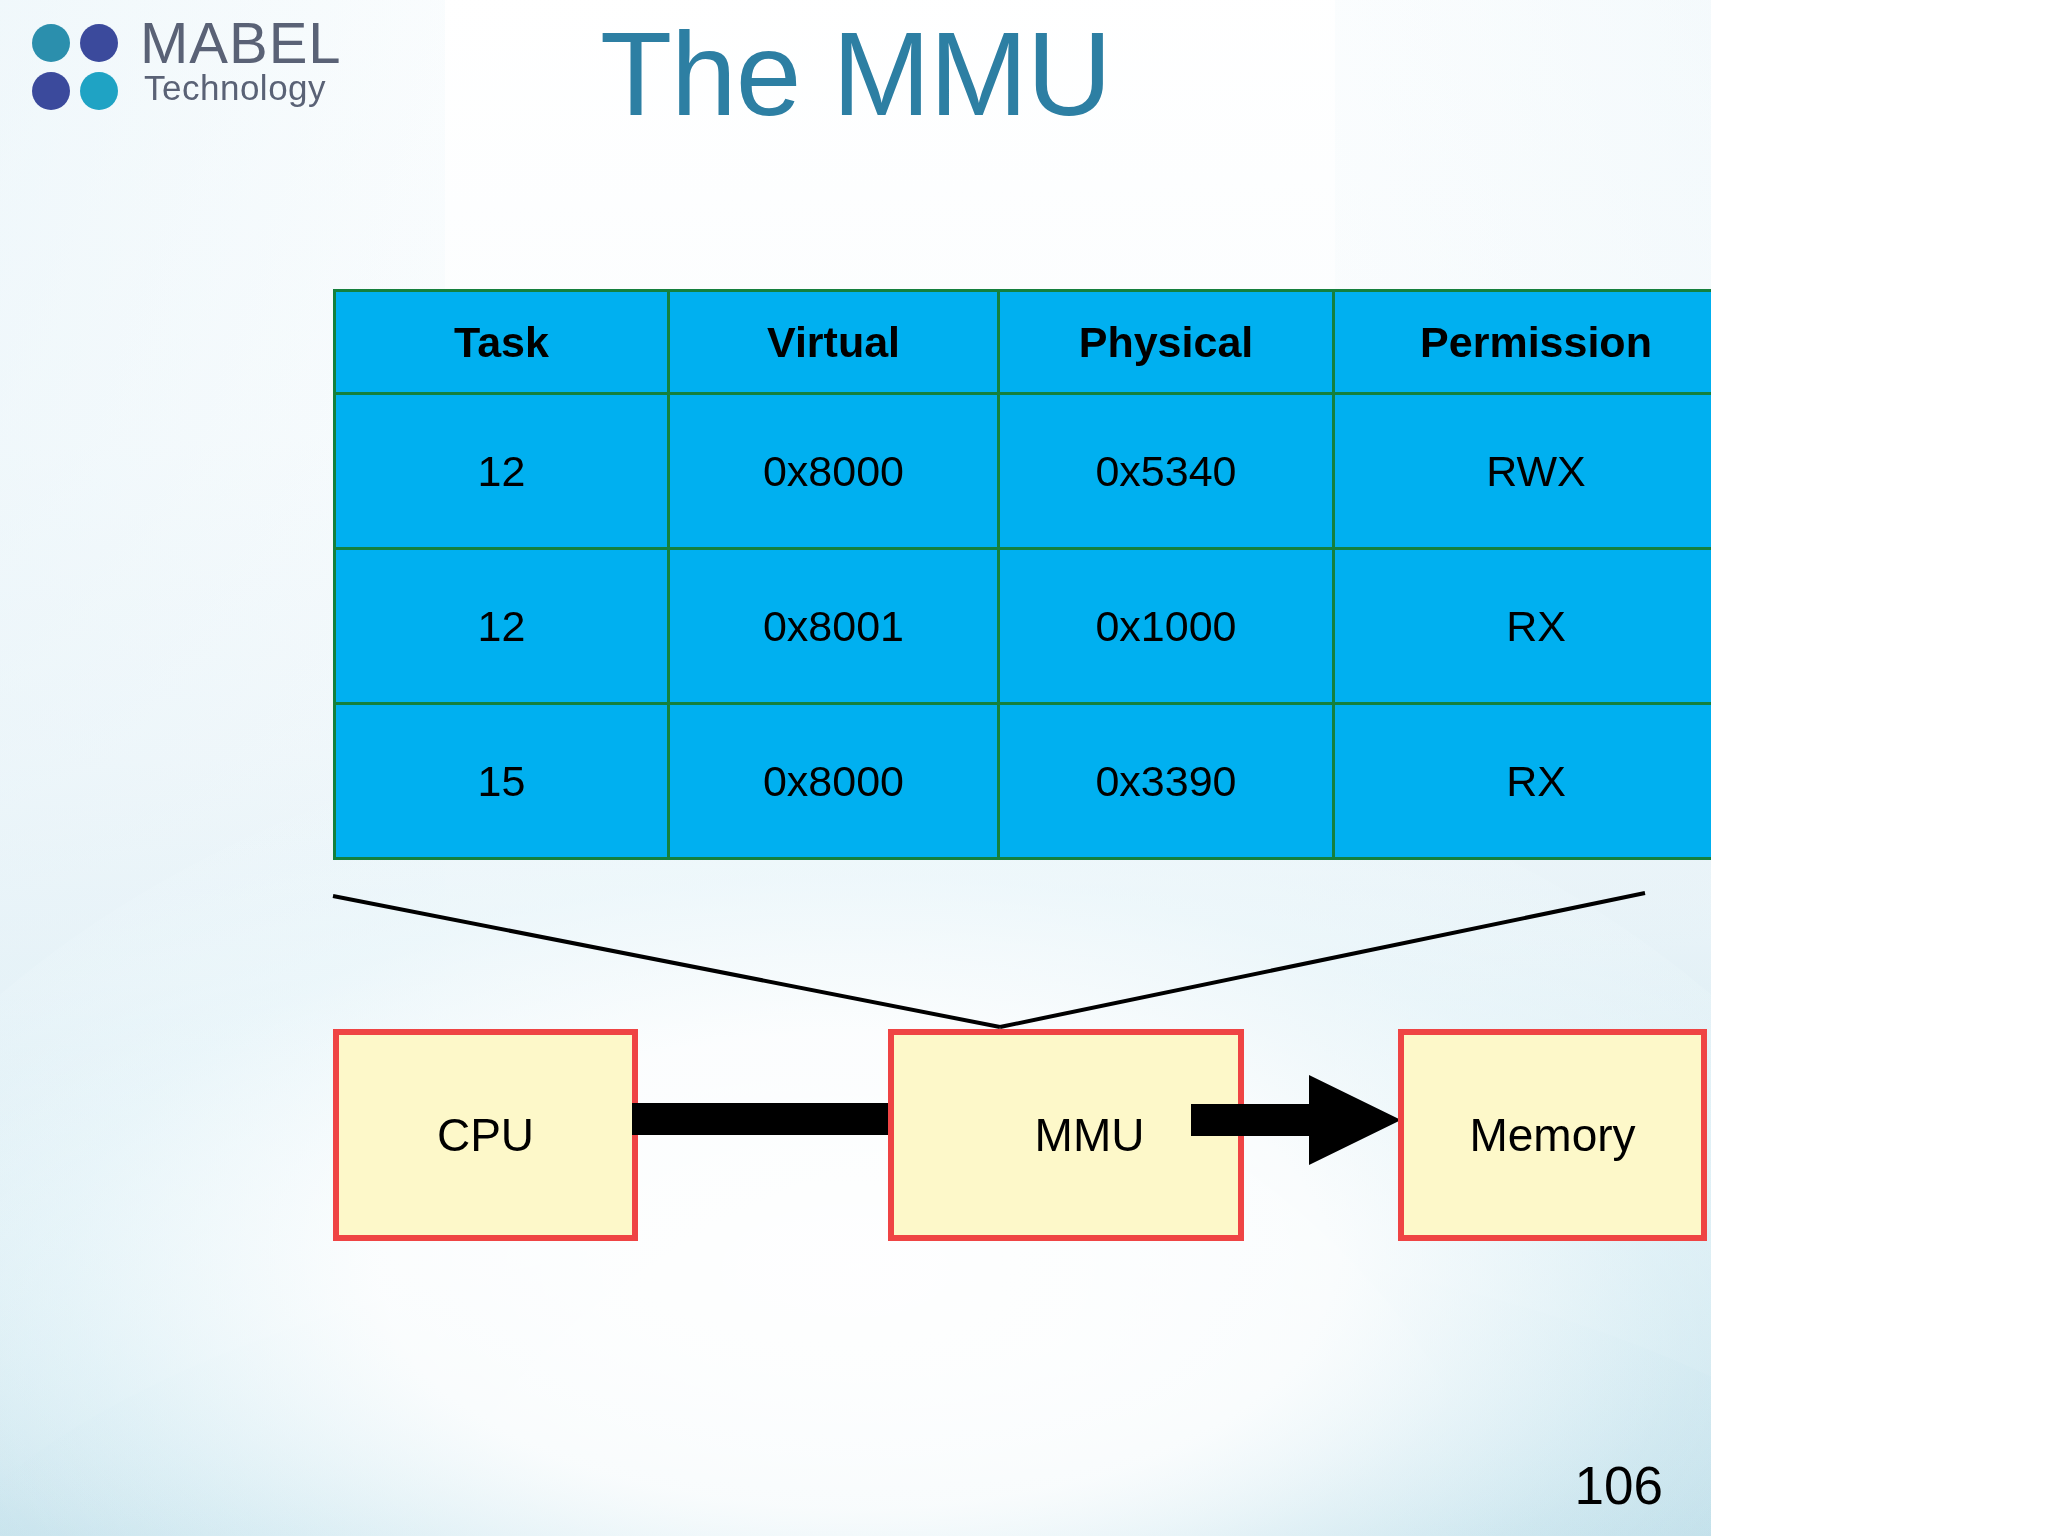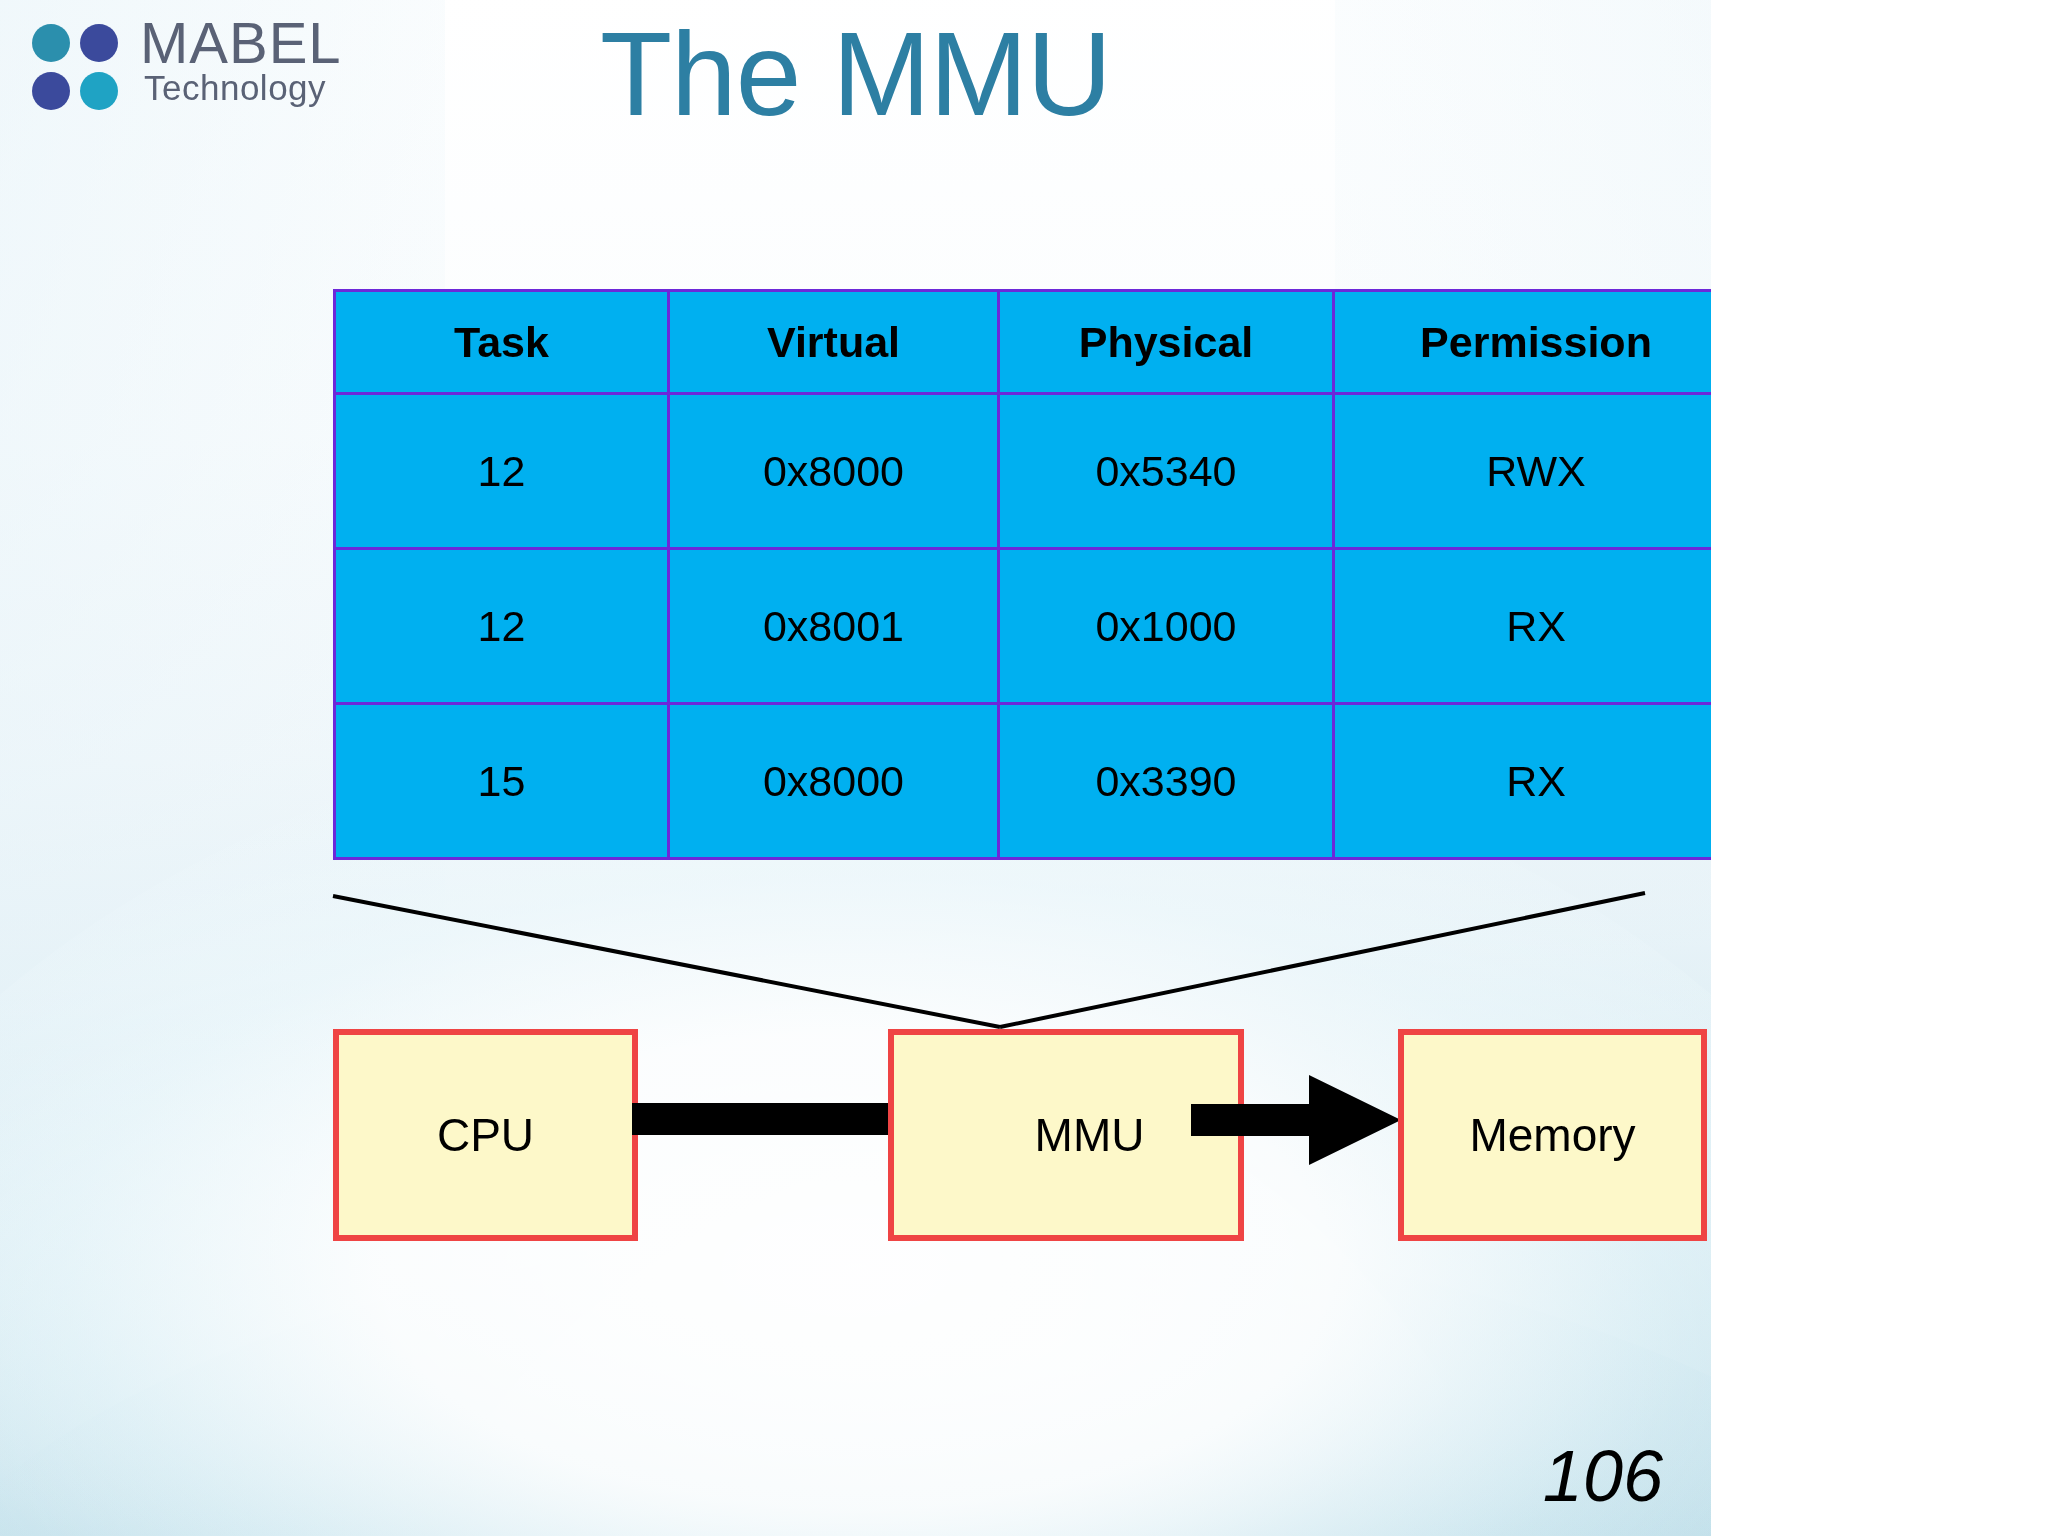--- a/index.html
+++ b/index.html
@@ -167,21 +167,21 @@
   .mmu-table {
     position: absolute;
     left: 333px;
     top: 289px;
     width: 1404px;
     border-collapse: collapse;
     table-layout: fixed;
     background: #00b0f0;
   }
   .mmu-table td, .mmu-table th {
-    border: 3px solid #6d28d9;
+    border: 3px solid #15803d;
     background: #00b0f0;
     text-align: center;
     color: #000000;
     font-family: "Liberation Sans", sans-serif;
     padding: 0;
   }
   .mmu-table th {
     height: 100px;
     font-size: 43px;
     font-weight: bold;
@@ -238,26 +238,25 @@
     top: 1075px;
     width: 210px;
     height: 90px;
   }
 
   
   .page-number {
     position: absolute;
     right: 48px;
     bottom: 24px;
-    font-size: 72px;
+    font-size: 53px;
     color: #000000;
     font-family: "Liberation Sans", sans-serif;
     font-weight: 400;
     line-height: 1;
-    font-style: italic;
   }
 </style>
 </head>
 <body>
 
 <div id="slide">
 
   <div class="bg-base"></div>
   <div class="bg-left-fade"></div>
   <div class="bg-right-fade"></div>

